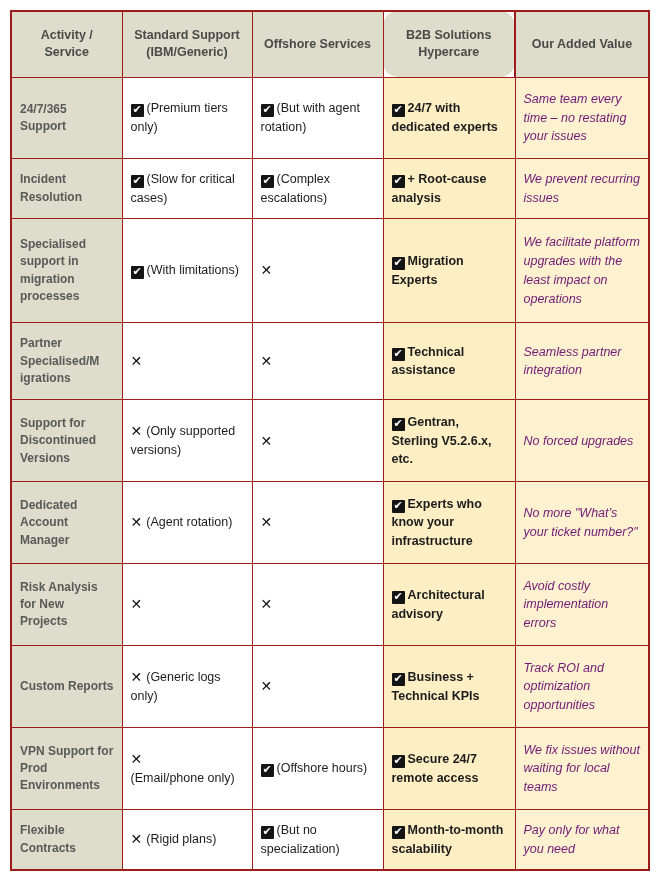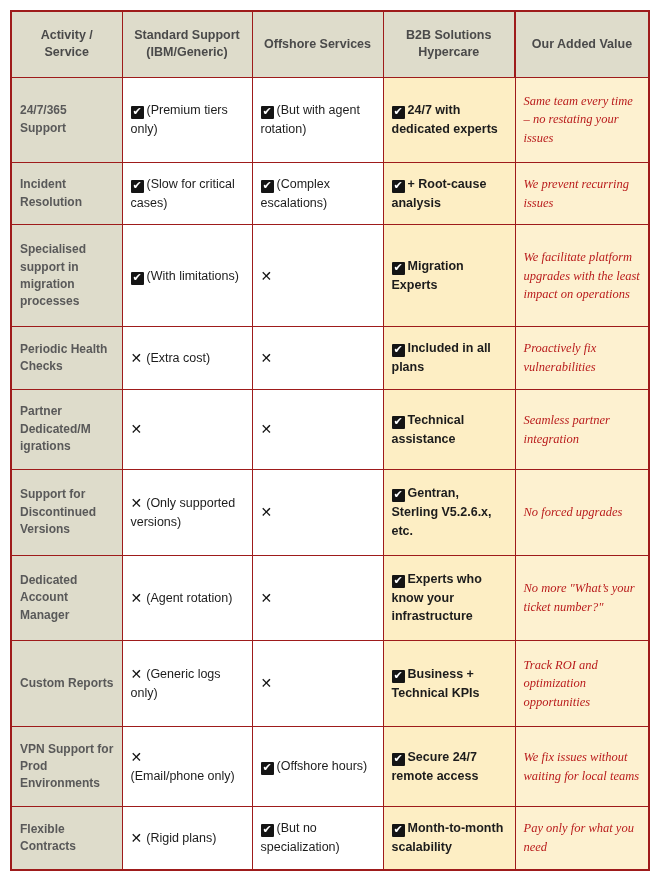--- a/index.html
+++ b/index.html
@@ -77,32 +77,32 @@
   td.hl {
     background: #fdeec4;
     color: #1c1c1c;
     font-size: 12.5px;
     font-weight: bold;
     line-height: 1.5;
     text-align: left;
   }
   thead th.hl-head {
     background: #dedccb;
+    border-radius: 15px;
   }
 
   
   td.value {
     background: #fdf1d0;
-    color: #b91c1c;
+    color: #701a75;
     font-style: italic;
     font-size: 12.5px;
     line-height: 1.5;
     text-align: left;
     border-left: 2px solid #9e1b1b;
-    font-family: Liberation Serif, serif;
   }
   thead th.value-head {
     border-left: 2px solid #9e1b1b;
   }
 
   
   .mk {
     display: inline-block;
     font-family: "DejaVu Sans", sans-serif;
     line-height: 1;
@@ -187,34 +187,21 @@
           </td>
           <td class="plain">
             <span class="cell-in"><span class="mk cross solo">✕</span></span>
           </td>
           <td class="hl">
             <span class="cell-in"><span class="mk check">✔</span><span>Migration Experts</span></span>
           </td>
           <td class="value">We facilitate platform upgrades with the least impact on operations</td>
         </tr>
         <tr>
-          <td class="act">Periodic Health Checks</td>
-          <td class="plain">
-            <span class="cell-in"><span class="mk cross">✕</span><span>(Extra cost)</span></span>
-          </td>
-          <td class="plain">
-            <span class="cell-in"><span class="mk cross solo">✕</span></span>
-          </td>
-          <td class="hl">
-            <span class="cell-in"><span class="mk check">✔</span><span>Included in all plans</span></span>
-          </td>
-          <td class="value">Proactively fix vulnerabilities</td>
-        </tr>
-        <tr>
-          <td class="act">Partner Dedicated/M igrations</td>
+          <td class="act">Partner Specialised/M igrations</td>
           <td class="plain">
             <span class="cell-in"><span class="mk cross solo">✕</span></span>
           </td>
           <td class="plain">
             <span class="cell-in"><span class="mk cross solo">✕</span></span>
           </td>
           <td class="hl">
             <span class="cell-in"><span class="mk check">✔</span><span>Technical assistance</span></span>
           </td>
           <td class="value">Seamless partner integration</td>
@@ -237,20 +224,33 @@
           <td class="plain">
             <span class="cell-in"><span class="mk cross">✕</span><span>(Agent rotation)</span></span>
           </td>
           <td class="plain">
             <span class="cell-in"><span class="mk cross solo">✕</span></span>
           </td>
           <td class="hl">
             <span class="cell-in"><span class="mk check">✔</span><span>Experts who know your infrastructure</span></span>
           </td>
           <td class="value">No more "What’s your ticket number?"</td>
+        </tr>
+        <tr>
+          <td class="act">Risk Analysis for New Projects</td>
+          <td class="plain">
+            <span class="cell-in"><span class="mk cross solo">✕</span></span>
+          </td>
+          <td class="plain">
+            <span class="cell-in"><span class="mk cross solo">✕</span></span>
+          </td>
+          <td class="hl">
+            <span class="cell-in"><span class="mk check">✔</span><span>Architectural advisory</span></span>
+          </td>
+          <td class="value">Avoid costly implementation errors</td>
         </tr>
         <tr>
           <td class="act">Custom Reports</td>
           <td class="plain">
             <span class="cell-in"><span class="mk cross">✕</span><span>(Generic logs only)</span></span>
           </td>
           <td class="plain">
             <span class="cell-in"><span class="mk cross solo">✕</span></span>
           </td>
           <td class="hl">

